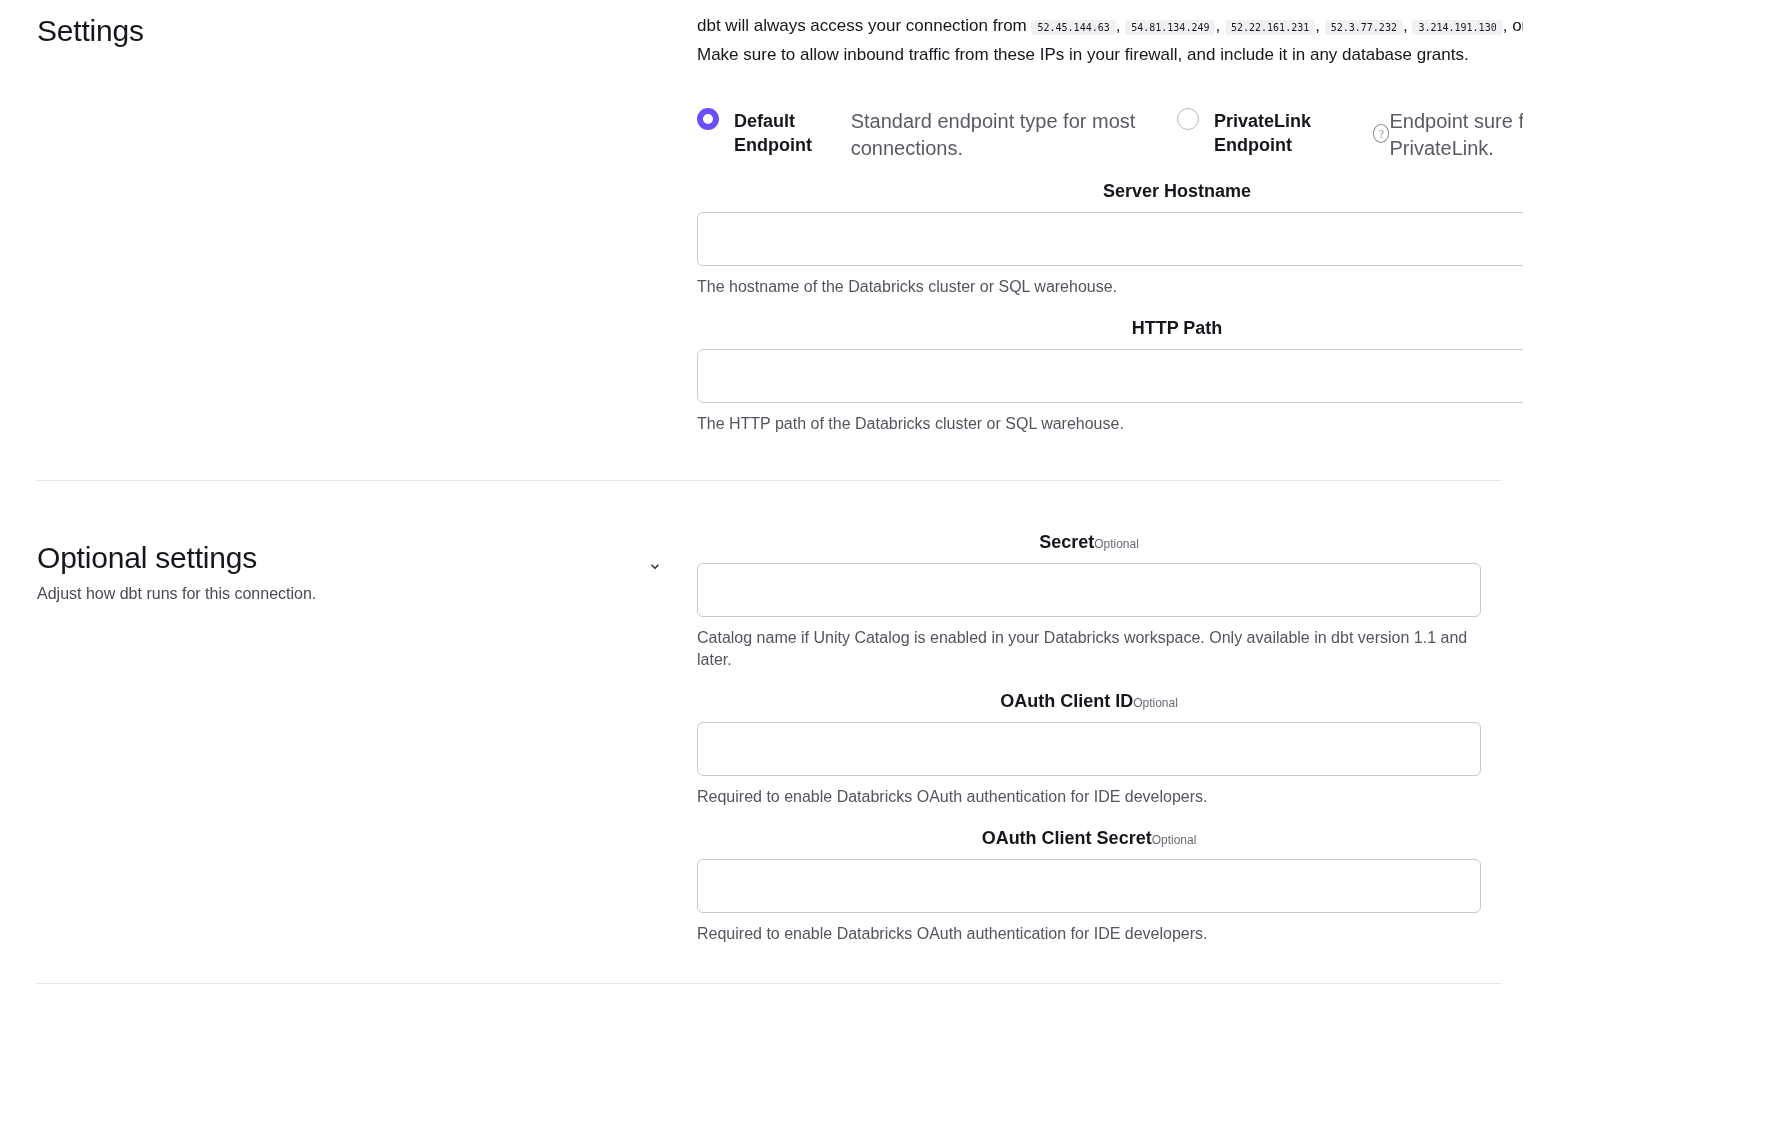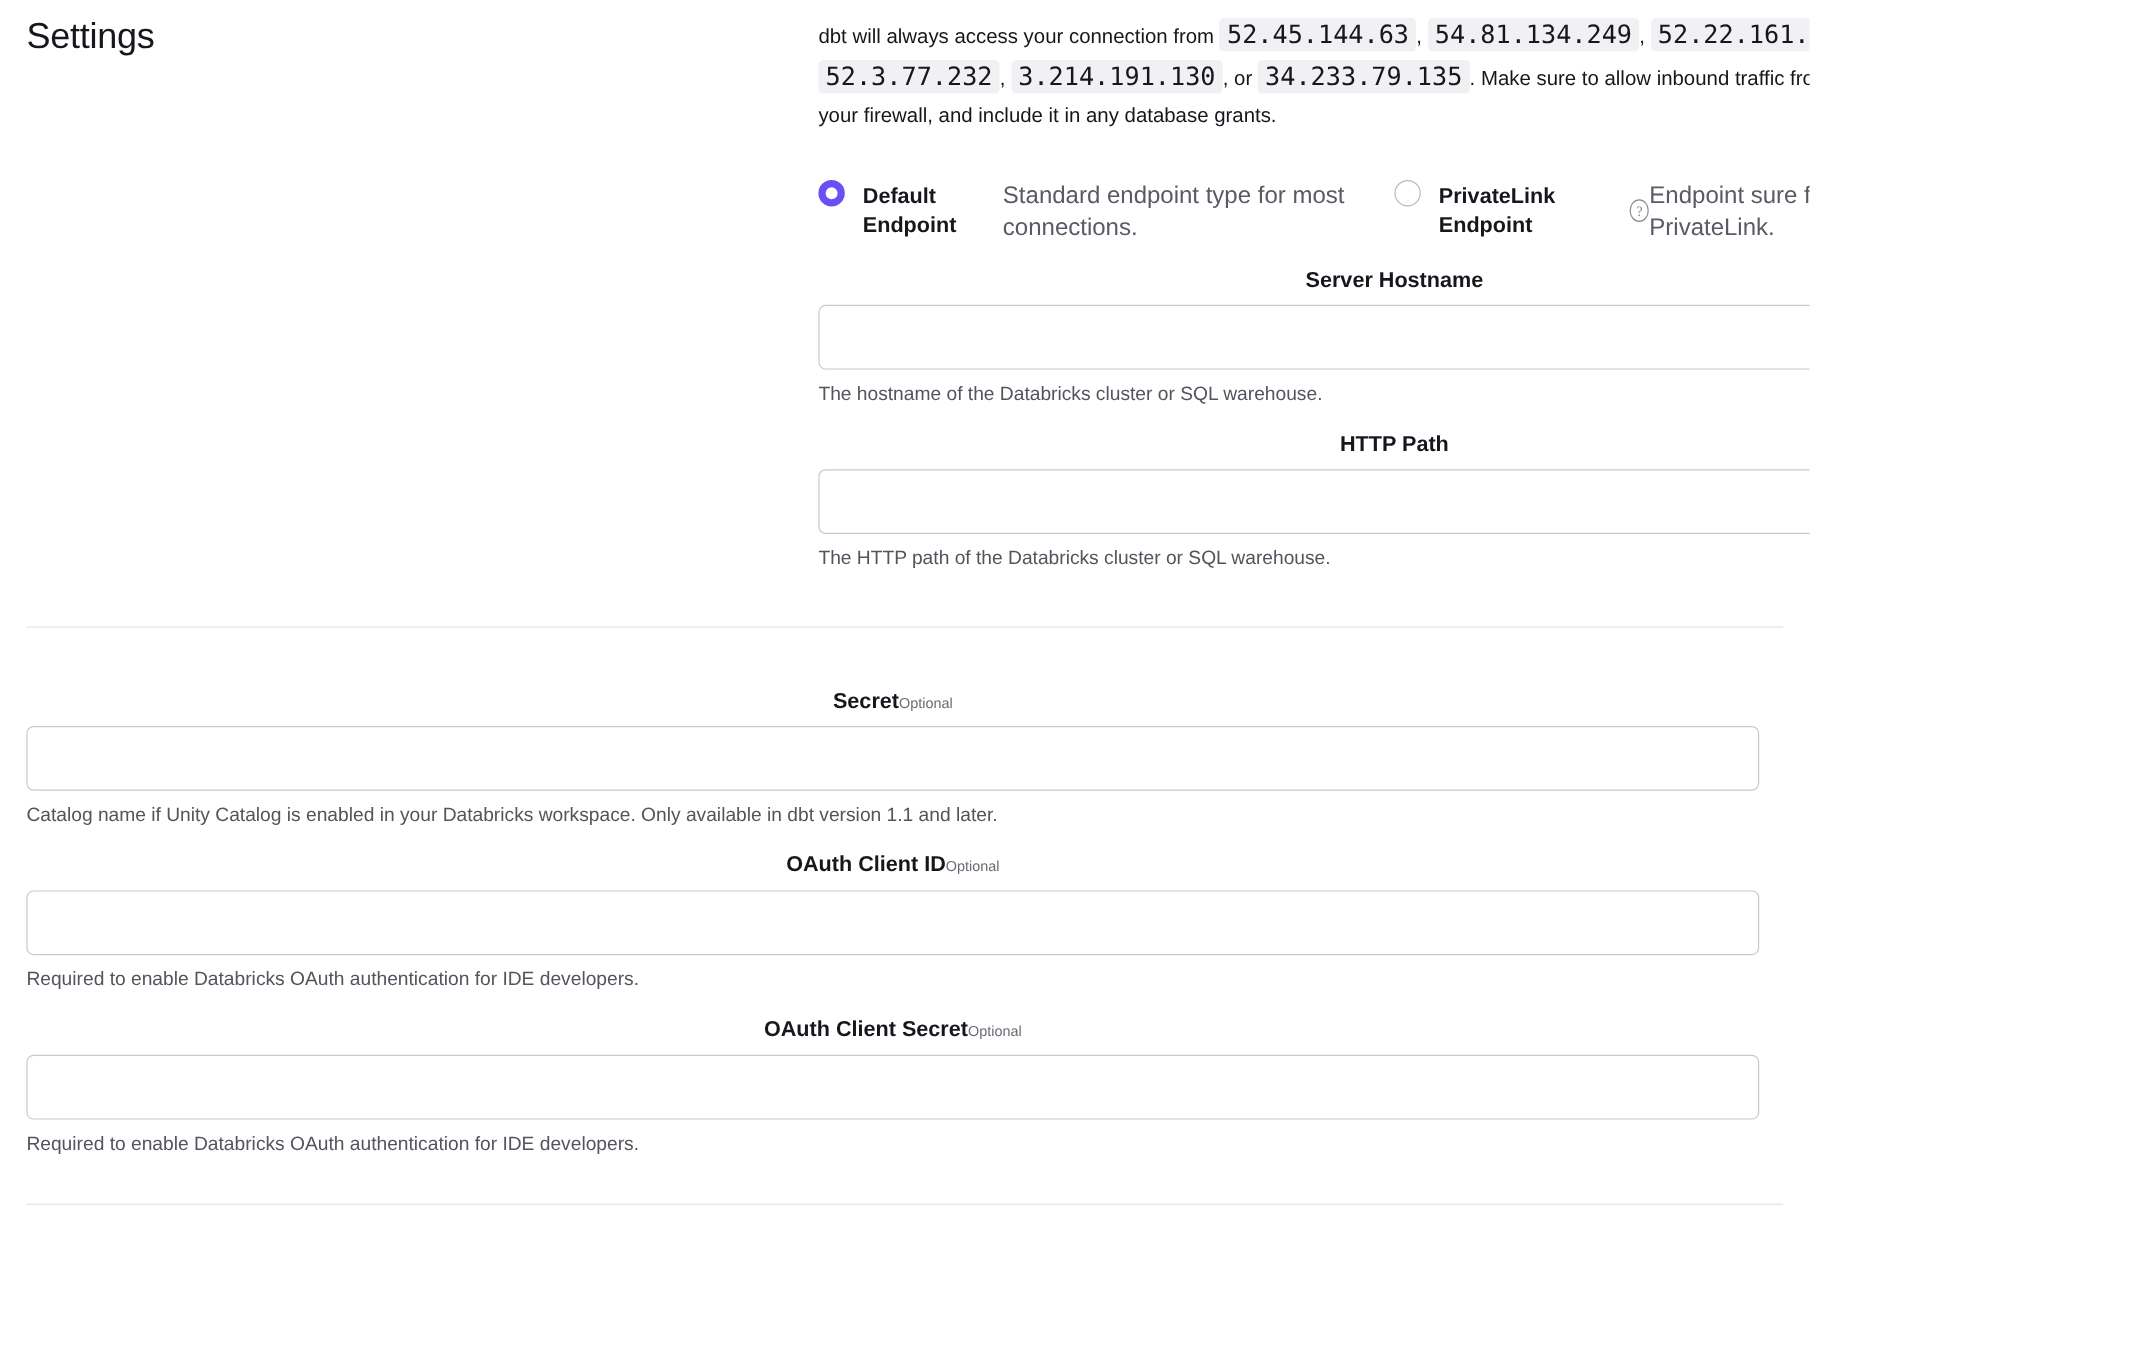--- a/index.html
+++ b/index.html
@@ -12,20 +12,21 @@
     height: 1134px;
     font-family: "Liberation Sans", sans-serif;
     color: #16161d;
     -webkit-font-smoothing: antialiased;
   }
   .page {
     position: relative;
     width: 1508px;
     height: 1134px;
     overflow: hidden;
+    padding-left: 15px;
   }
 
   
   .section {
     display: flex;
     padding: 0 22px 0 22px;
     box-sizing: border-box;
   }
   .section-left {
     width: 660px;
@@ -54,21 +55,21 @@
 
   
   .ip-notice {
     font-size: 17px;
     line-height: 1.68;
     color: #16161d;
     max-width: 1075px;
   }
   code.ip {
     font-family: "DejaVu Sans Mono", monospace;
-    font-size: 21px;
+    font-size: 10px;
     background: #f1f1f4;
     border-radius: 4px;
     padding: 2px 6px;
     color: #16161d;
     white-space: nowrap;
   }
 
   
   .radio-row {
     display: flex;
@@ -264,20 +265,29 @@
         <div class="field-help">The HTTP path of the Databricks cluster or SQL warehouse.</div>
       </div>
 
     </div>
   </div>
 
   <div class="divider"></div>
 
   <div class="section" style="margin-top:46px;">
 
+    <div class="section-left">
+      <div class="optional-left-head">
+        <div>
+          <h2 class="section-title">Optional settings</h2>
+          <div class="section-subtitle">Adjust how dbt runs for this connection.</div>
+        </div>
+        <span class="chevron">⌄</span>
+      </div>
+    </div>
 
     <div class="section-right" style="padding-top:4px;">
 
       <div class="field" style="margin-top:0;">
         <div class="field-head">
           <span class="field-label">Secret</span>
           <span class="field-optional">Optional</span>
         </div>
         <input class="text-input" type="text" value="" placeholder="" style="">
         <div class="field-help">Catalog name if Unity Catalog is enabled in your Databricks workspace. Only available in dbt version 1.1 and later.</div>

